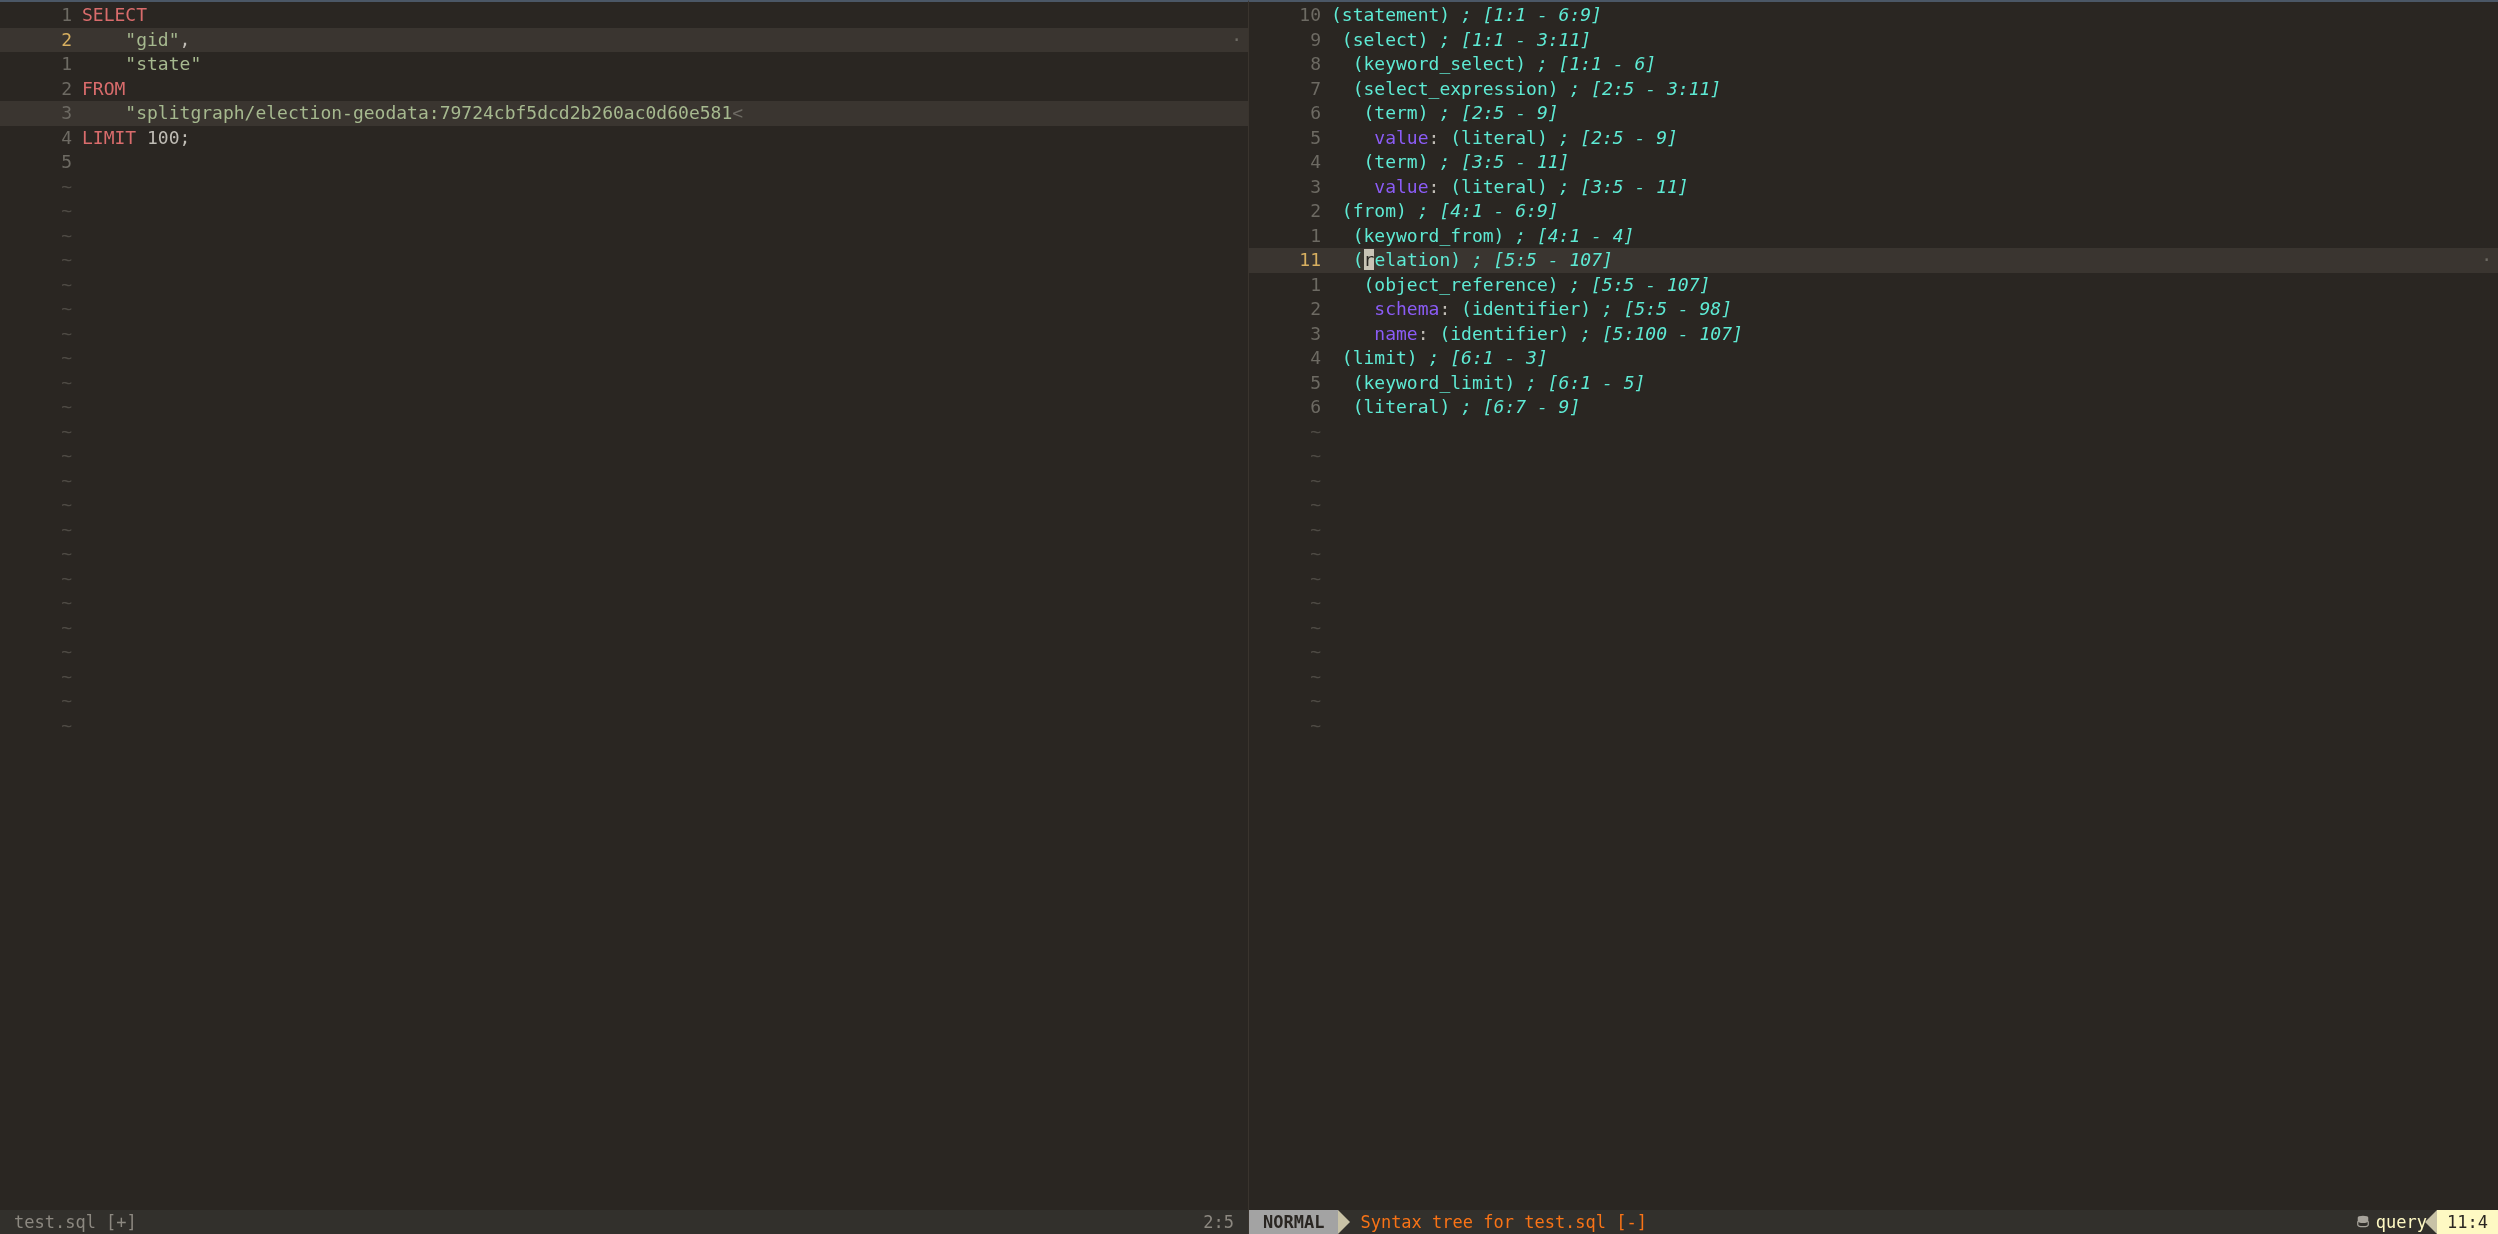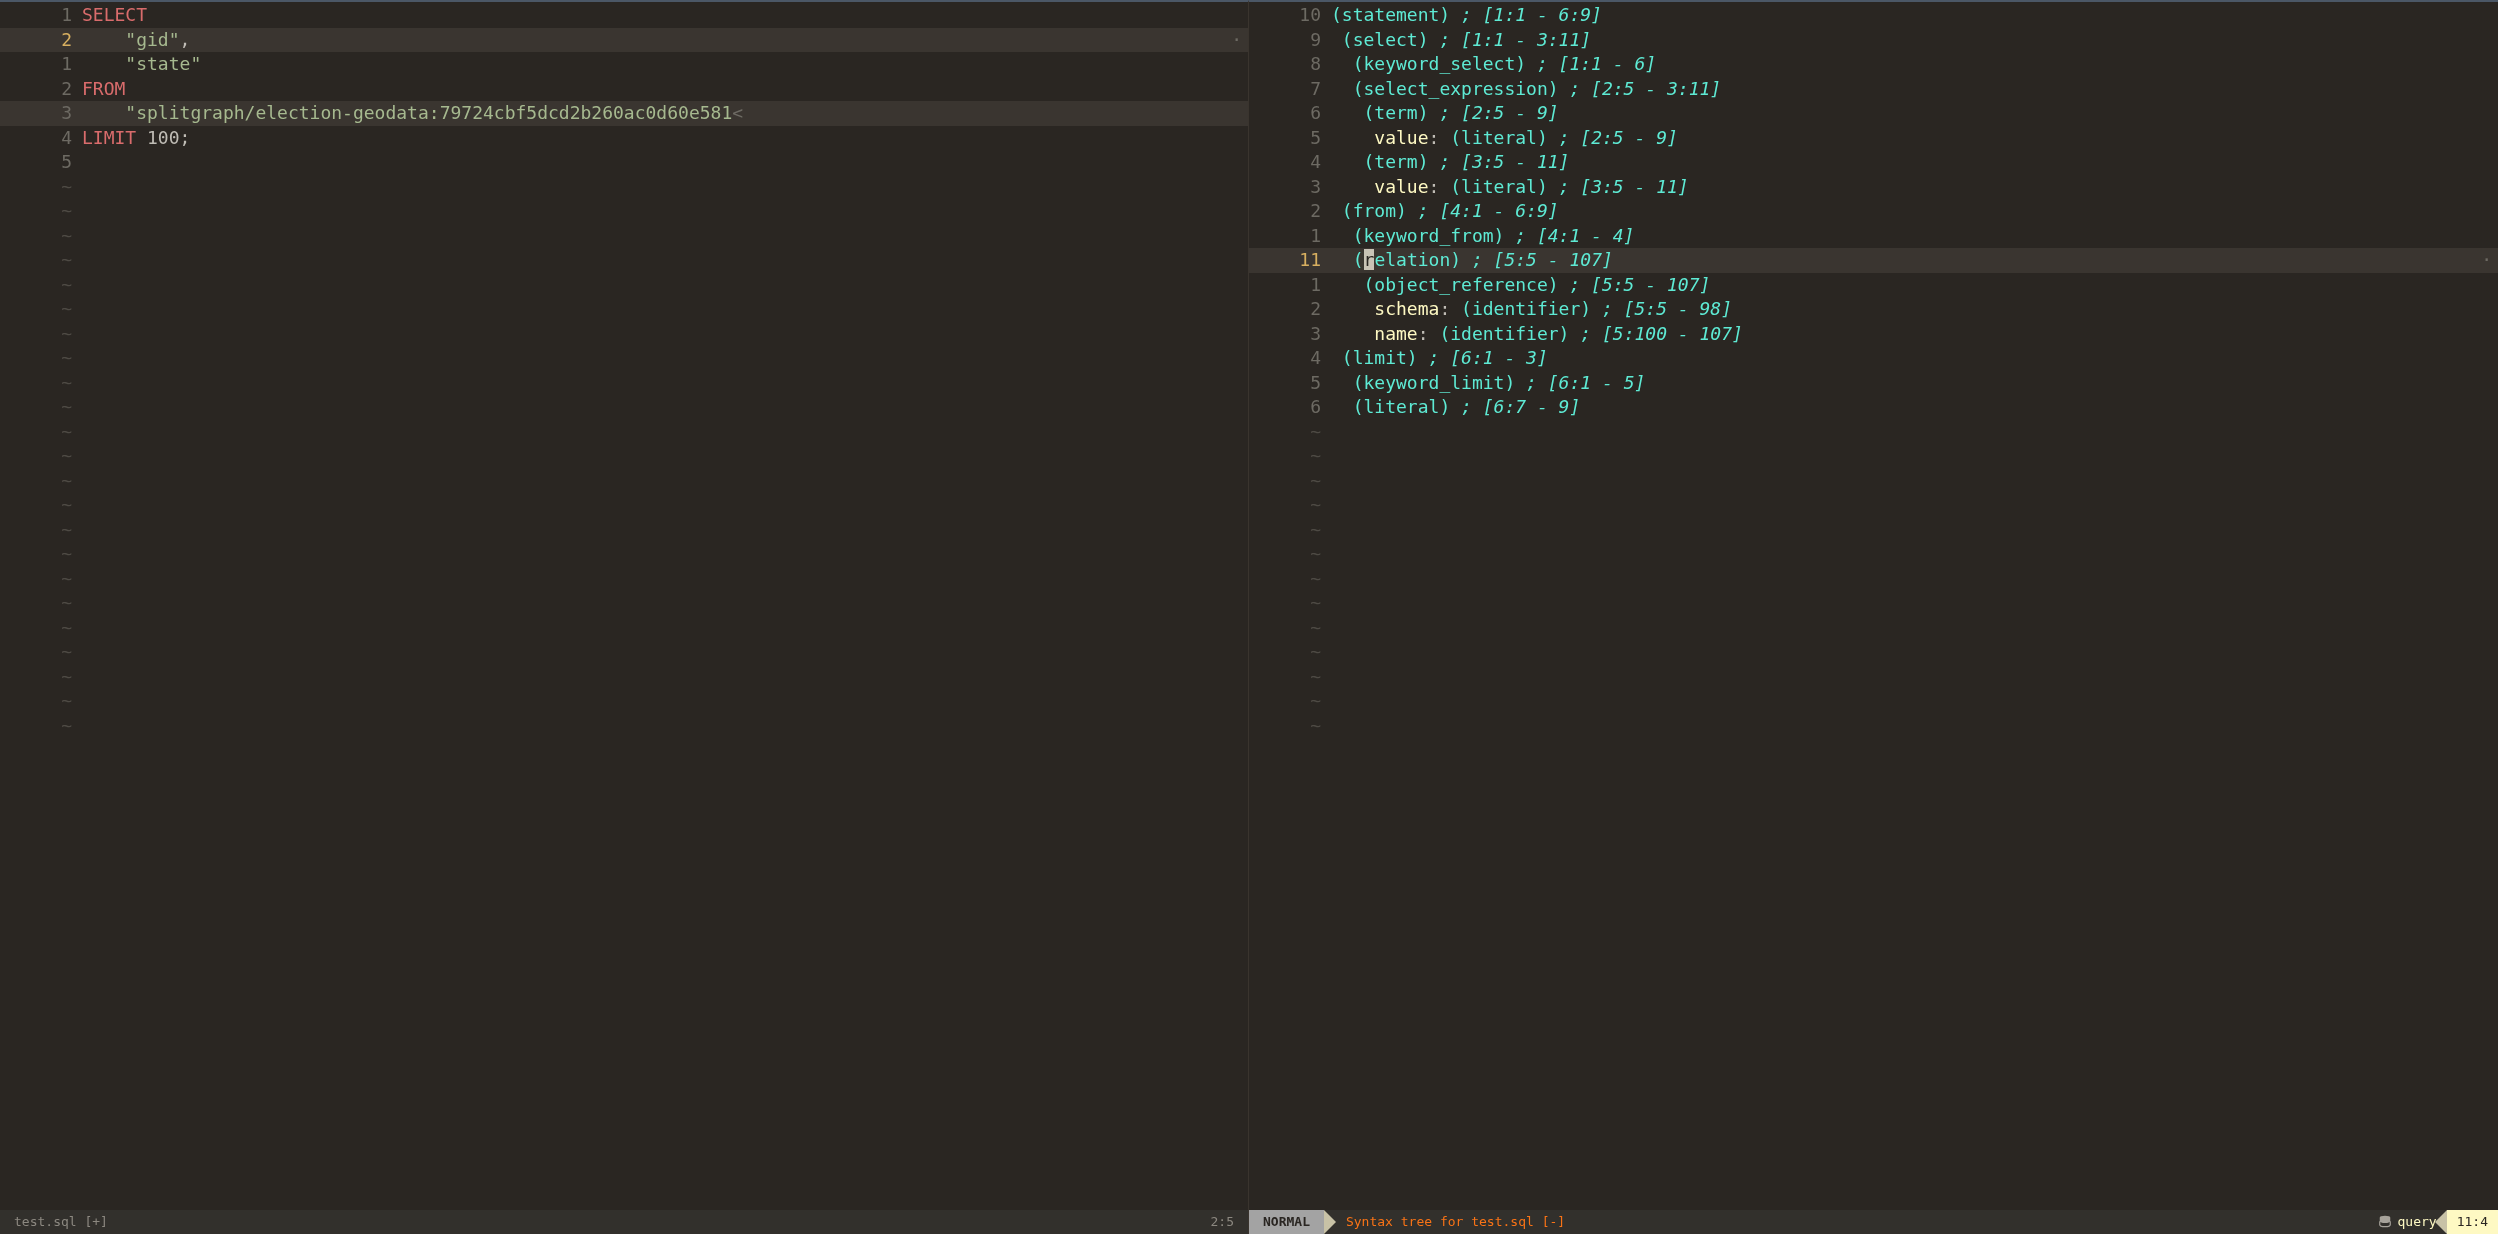--- a/index.html
+++ b/index.html
@@ -13,28 +13,28 @@
   .pane-right{ flex:1; border-top:2px solid #4b5766;}
   .buffer { flex:1; overflow:hidden; padding-top:1px; }
   .row { display:flex; white-space:pre; }
   .gut { width:82px; text-align:right; padding-right:10px; color:#6d6a63; user-select:none;}
   .gut-cur { color:#d8b060; }
   .row-hl { background:#3a3530; }
   .txt { flex:1; overflow:hidden; text-overflow:clip; }
   .kw  { color:#d96c6c;margin-top:16px; }
   .str { color:#a6b98f; }
   .fn  { color:#5eead4; }
-  .fld { color:#fef9c3; }
+  .fld { color:#8b5cf6; }
   .cmt { color:#5eead4; font-style:italic; }
   .trunc { color:#6d6a63; }
   .tilde { width:82px; text-align:right; padding-right:10px; color:#4e4a44;}
   .fill { display:flex; }
   .cursor { background:#c9c3b6; color:#2a2622; }
   .status { display:flex; width:100%; height:24px; background:#32302c;
-            font-size:13px; align-items:center; }
+            font-size:17px; align-items:center; }
   .st-seg { padding:0 14px; height:100%; display:flex; align-items:center; }
   .st-left { flex:1; display:flex; align-items:center; }
   .st-normal { background:#a3a3a3; color:#2a2622; font-weight:bold; position:relative; }
   .st-normal::after{ content:""; position:absolute; right:-12px; top:0;
     border-top:12px solid transparent; border-bottom:12px solid transparent;
     border-left:12px solid #c8c2a6; }
   .st-pos-r { background:#fef9c3; color:#2a2622; position:relative; padding:0 10px; }
   .st-pos-r::before{ content:""; position:absolute; left:-12px; top:0;
     border-top:12px solid transparent; border-bottom:12px solid transparent;
     border-right:12px solid #c8c2a6; }

